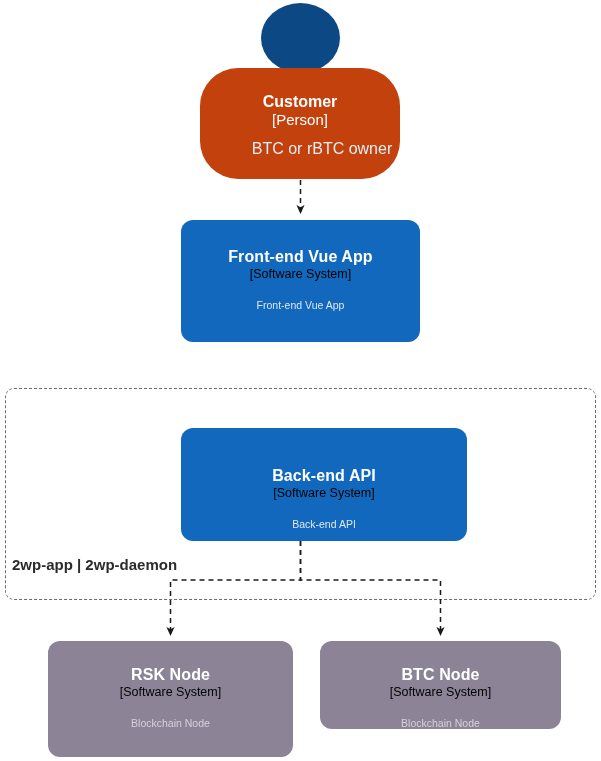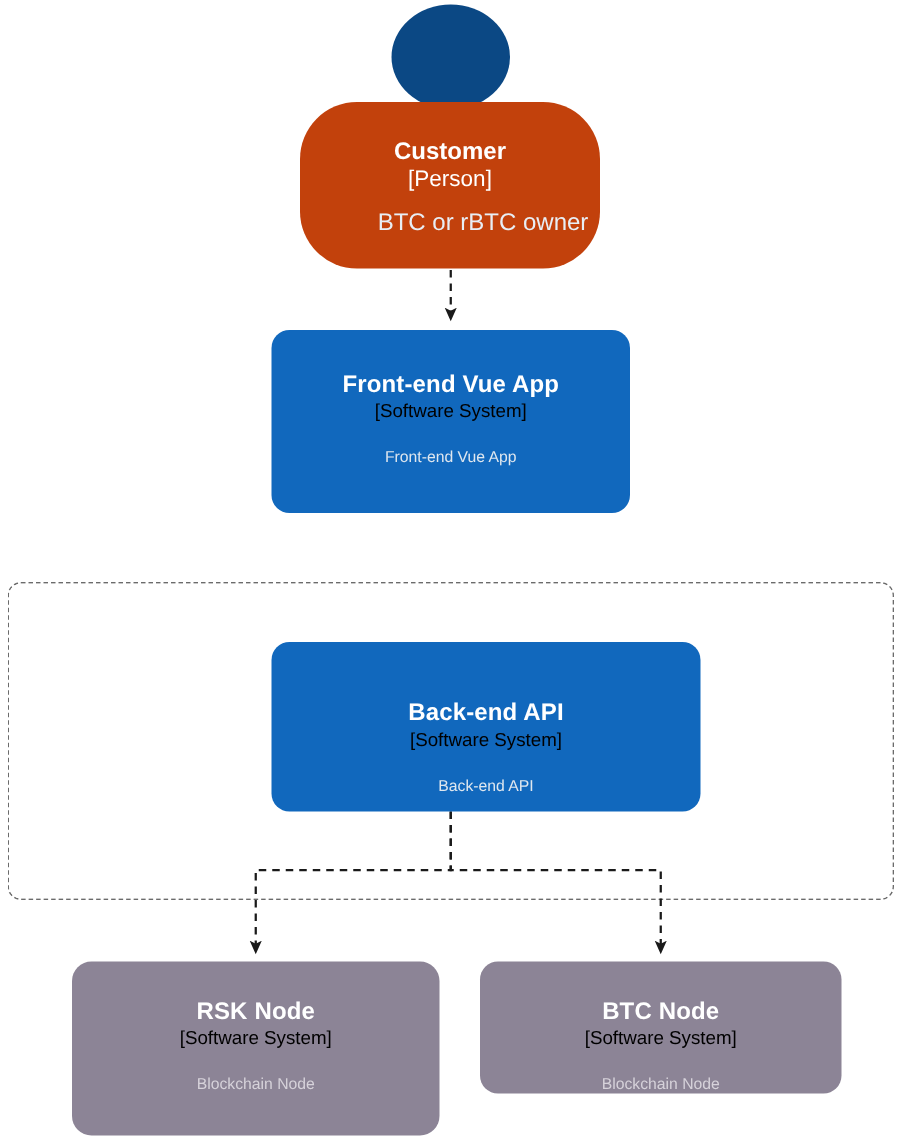--- a/index.html
+++ b/index.html
@@ -121,20 +121,21 @@
   }
 </style>
 </head>
 <body>
 
 <div id="canvas">
 
   <div class="boundary" style="left:5px; top:388px; width:591px; height:212px;"></div>
 
   <div class="boundary-label" style="left:12px; top:556px; width:260px;">
+    <div class="b-name">2wp-app | 2wp-daemon</div>
   </div>
 
   <svg class="svg-layer" viewBox="0 0 601 761" width="601" height="761">
     <defs>
       <marker id="arrowhead" markerWidth="7" markerHeight="7" refX="4.6" refY="3" orient="auto" markerUnits="strokeWidth">
         <path d="M0,0.3 L6,3 L0,5.7 L1.4,3 Z" fill="#1a1a1a"></path>
       </marker>
     </defs>
 
     <g>
@@ -163,21 +164,21 @@
     <div class="n-type">[Software System]</div>
     <div class="n-desc" style="color:#dfe7ef;">Front-end Vue App</div>
   </div>
 
   <div class="node" style="left:181px; top:428px; width:286px; height:113px; background:#1168BD; padding-top:38px;">
     <div class="n-title">Back-end API</div>
     <div class="n-type">[Software System]</div>
     <div class="n-desc" style="color:#dfe7ef;">Back-end API</div>
   </div>
 
-  <div class="node" style="left:48px; top:641px; width:245px; height:116px; background:#8C8496; padding-top:24px;border-radius:13px;">
+  <div class="node" style="left:48px; top:641px; width:245px; height:116px; background:#8C8496; padding-top:24px;">
     <div class="n-title">RSK Node</div>
     <div class="n-type">[Software System]</div>
     <div class="n-desc" style="color:#d6d2da;">Blockchain Node</div>
   </div>
 
   <div class="node" style="left:320px; top:641px; width:241px; height:88px; background:#8C8496; padding-top:24px;">
     <div class="n-title">BTC Node</div>
     <div class="n-type">[Software System]</div>
     <div class="n-desc" style="color:#d6d2da;">Blockchain Node</div>
   </div>

